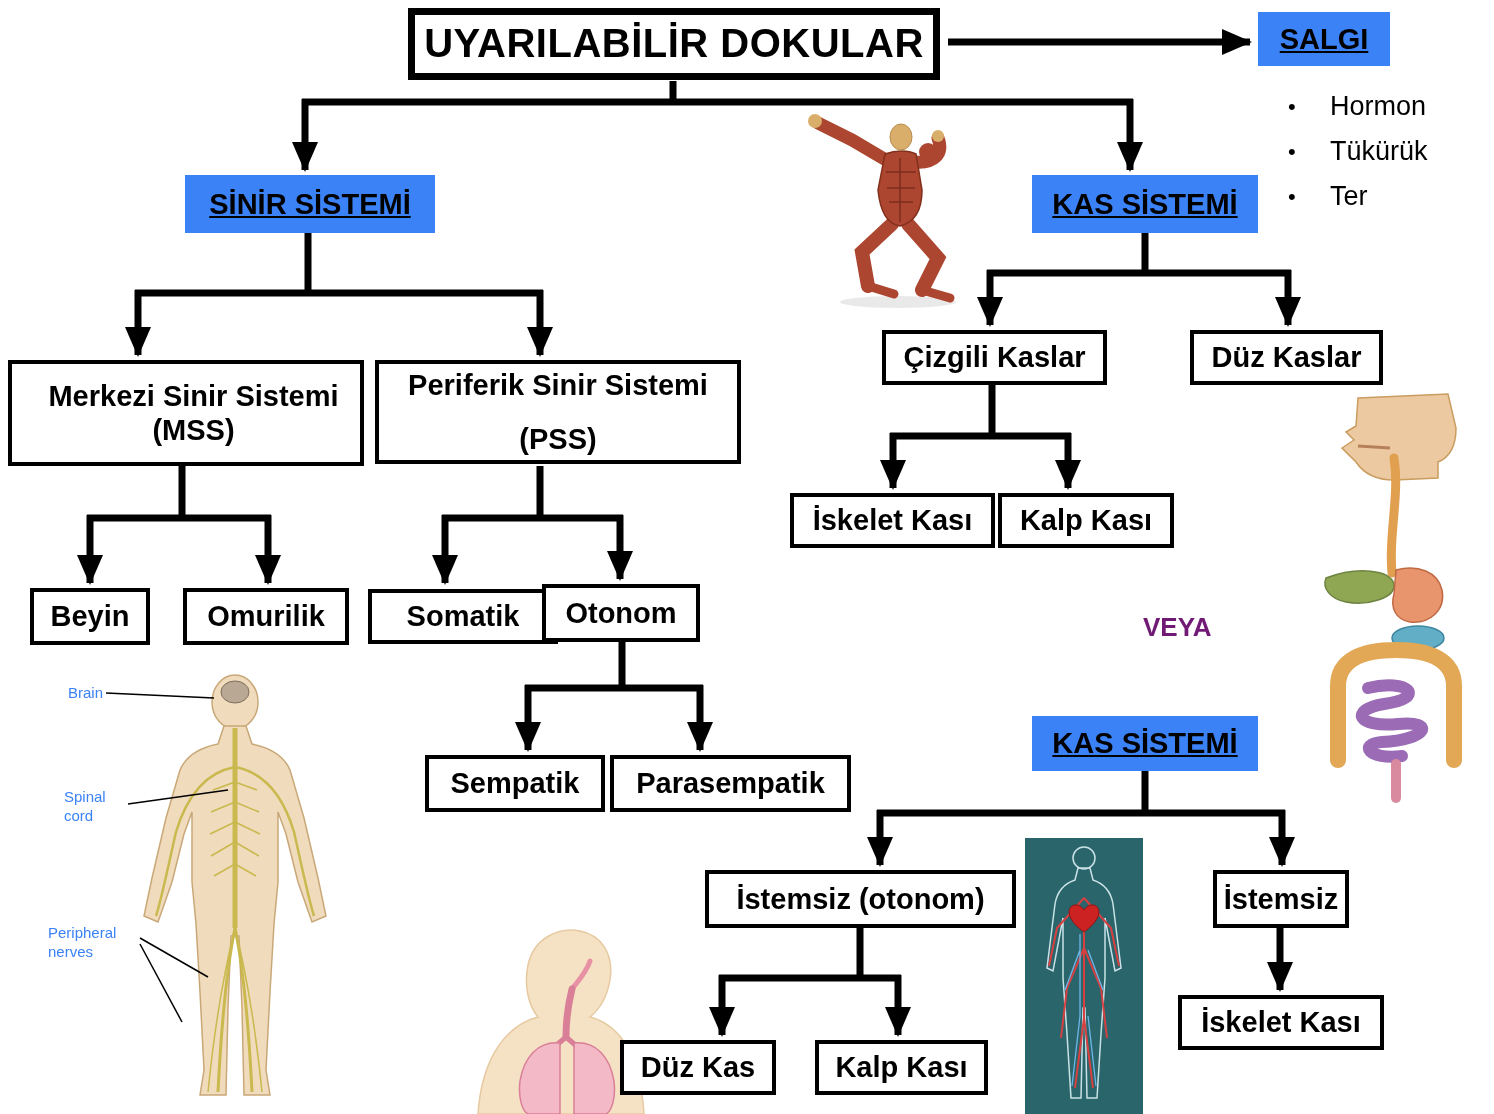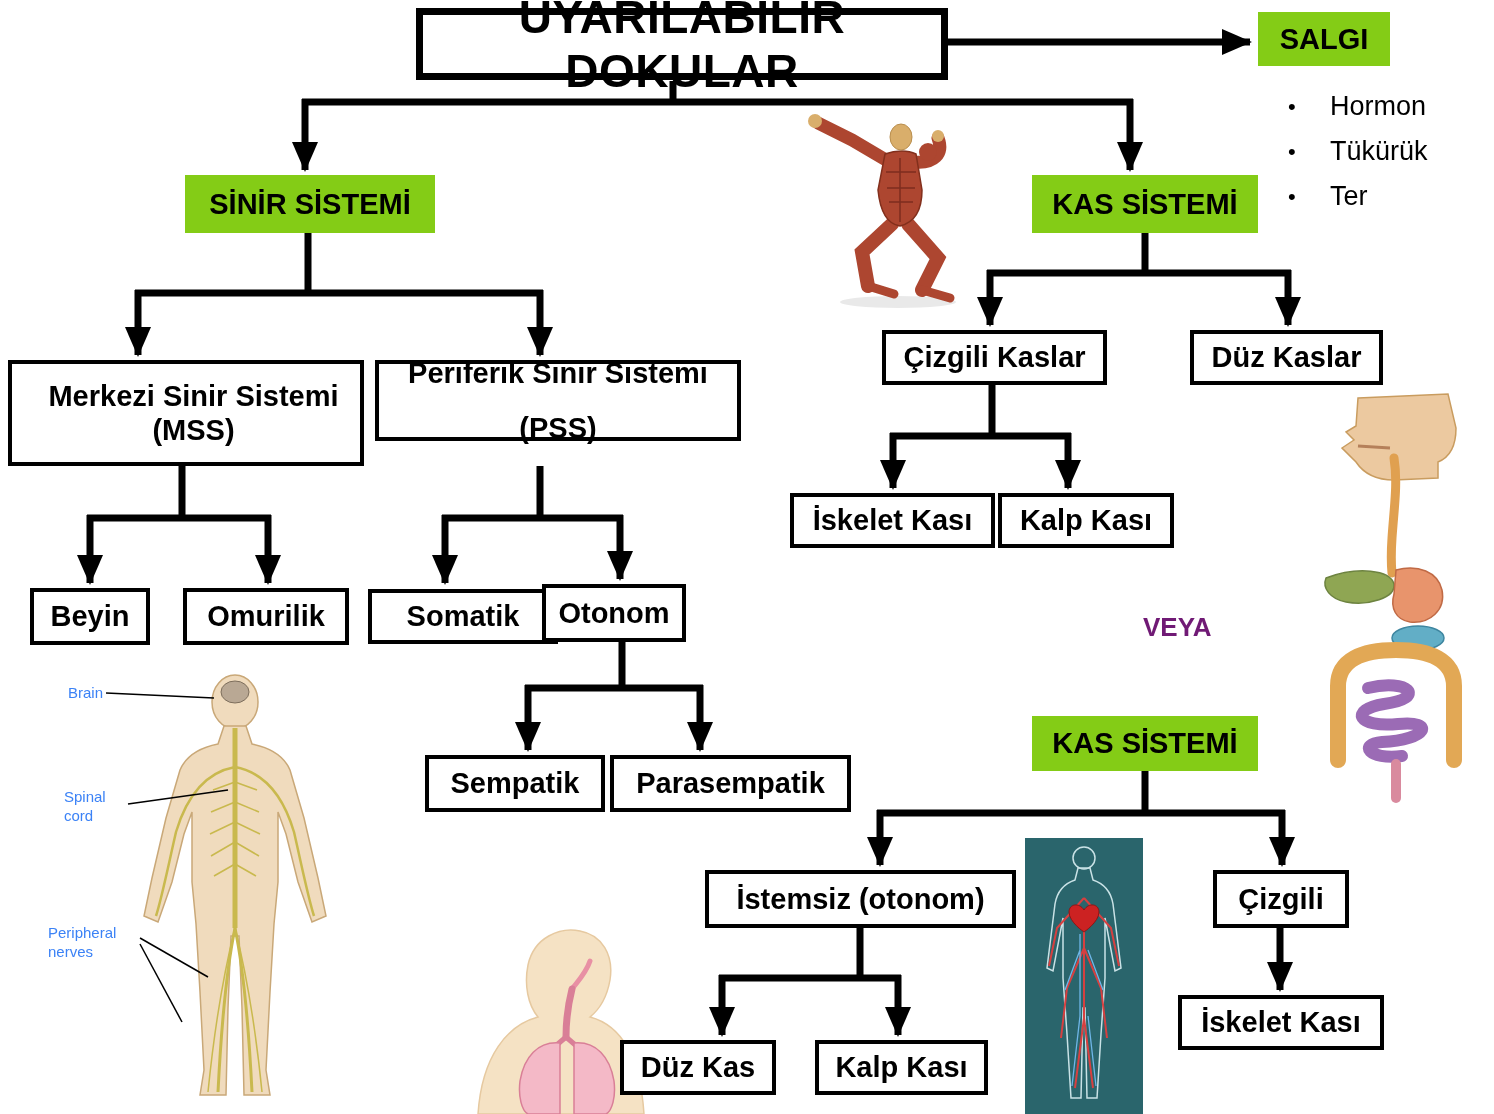--- a/index.html
+++ b/index.html
@@ -7,36 +7,36 @@
   body { font-family:"Liberation Sans", sans-serif; }
   .canvas { position:relative; width:1494px; height:1114px; background:#fff; overflow:hidden; }
   .connectors { position:absolute; left:0; top:0; z-index:1; }
   .fig { position:absolute; z-index:0; }
   .node {
     position:absolute; z-index:2;
     display:flex; flex-direction:column; align-items:center; justify-content:center;
     background:#fff; border:4px solid #000;
     font-weight:bold; font-size:29px; color:#000; text-align:center; line-height:1.18;
   }
-  .node.yellow { background:#84cc16; border:none; }
-  .title-box { border-width:7px; font-size:46px; letter-spacing:0.5px;margin-left:8px; }
+  .node.yellow { background:#3b82f6; border:none;text-decoration:underline; }
+  .title-box { border-width:7px; font-size:40px; letter-spacing:0.5px; }
 
   #n-title        { left:408px; top:8px;   width:532px; height:72px; }
   #n-salgi        { left:1258px; top:12px; width:132px; height:54px; }
   #salgi-list     { position:absolute; left:1288px; top:84px; z-index:2; font-size:27px; color:#000; }
   .bullet-row     { display:flex; align-items:center; height:45px; }
   .bullet-row .dot{ width:42px; font-size:22px; }
   #n-sinir        { left:185px; top:175px; width:250px; height:58px;text-align:right; }
   #n-kas1         { left:1032px; top:175px; width:226px; height:58px; }
   #n-mss          { left:8px;   top:360px; width:356px; height:106px;padding-left:15px; }
-  #n-pss          { left:375px; top:360px; width:366px; height:81px;gap:20px; }
+  #n-pss          { left:375px; top:360px; width:366px; height:104px;gap:20px; }
   #n-beyin        { left:30px;  top:588px; width:120px; height:57px; }
   #n-omurilik     { left:183px; top:588px; width:166px; height:57px; }
   #n-somatik      { left:368px; top:589px; width:190px; height:55px; }
-  #n-otonom       { left:542px; top:584px; width:144px; height:58px; }
+  #n-otonom       { left:542px; top:584px; width:158px; height:58px; }
   #n-sempatik     { left:425px; top:755px; width:180px; height:57px; }
   #n-parasempatik { left:610px; top:755px; width:241px; height:57px; }
   #n-cizgili      { left:882px; top:330px; width:225px; height:55px; }
   #n-duzkaslar    { left:1190px; top:330px; width:193px; height:55px; }
   #n-iskelet1     { left:790px; top:493px; width:205px; height:55px; }
   #n-kalp1        { left:998px; top:493px; width:176px; height:55px; }
   #n-veya         { position:absolute; left:1143px; top:612px; z-index:2; font-weight:bold; font-size:26px; color:#701a75; }
   #n-kas2         { left:1032px; top:716px; width:226px; height:55px; }
   #n-istemsiz     { left:705px; top:870px; width:311px; height:58px; }
   #n-istemli      { left:1213px; top:870px; width:136px; height:58px; }
@@ -237,18 +237,18 @@
 
   <div id="n-cizgili" class="node">Çizgili Kaslar</div>
   <div id="n-duzkaslar" class="node">Düz Kaslar</div>
   <div id="n-iskelet1" class="node">İskelet Kası</div>
   <div id="n-kalp1" class="node">Kalp Kası</div>
 
   <div id="n-veya">VEYA</div>
 
   <div id="n-kas2" class="node yellow">KAS SİSTEMİ</div>
   <div id="n-istemsiz" class="node">İstemsiz (otonom)</div>
-  <div id="n-istemli" class="node">Çizgili</div>
+  <div id="n-istemli" class="node">İstemsiz</div>
   <div id="n-duzkas" class="node">Düz Kas</div>
   <div id="n-kalp2" class="node">Kalp Kası</div>
   <div id="n-iskelet2" class="node">İskelet Kası</div>
 
 </div>
 
 </body></html>

